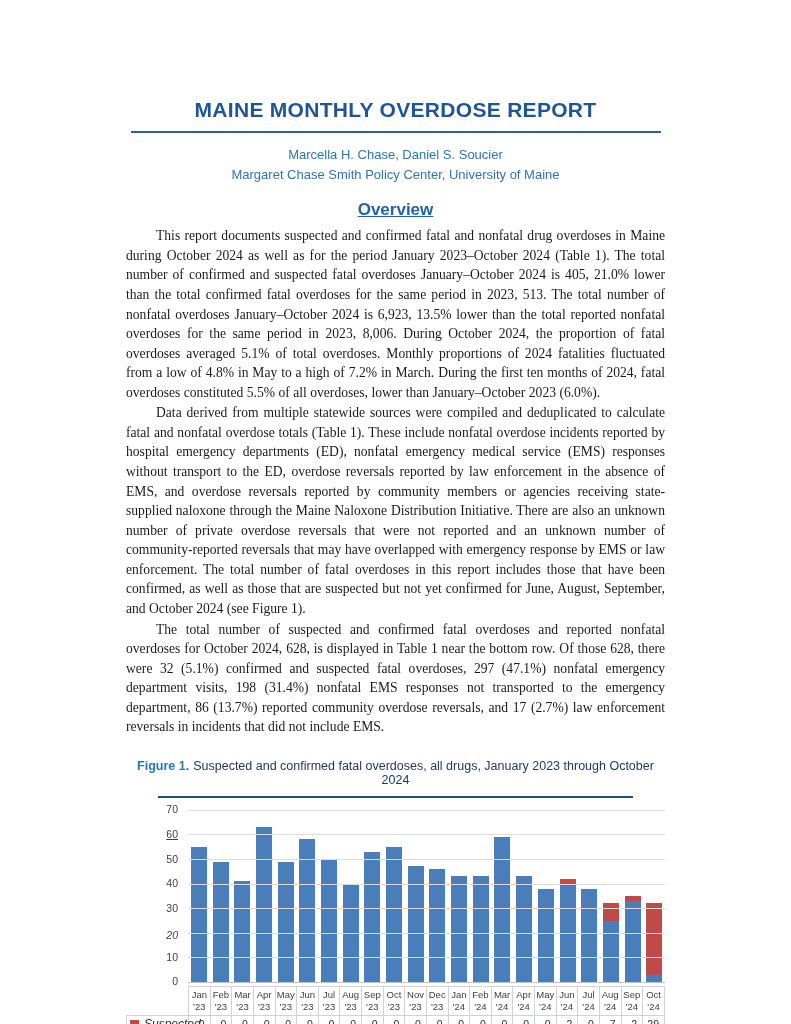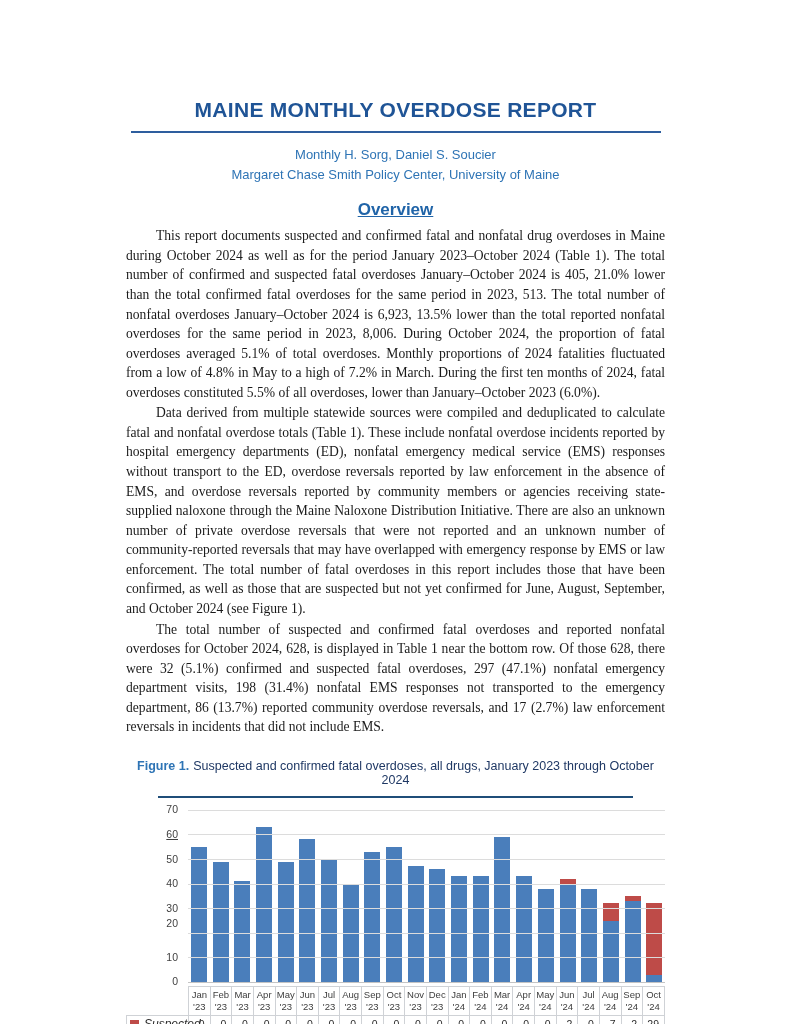--- a/index.html
+++ b/index.html
@@ -86,21 +86,21 @@
 <body>
 
 <div class="page">
   <div class="content">
 
     <h1 class="title">MAINE MONTHLY OVERDOSE REPORT</h1>
     <div class="title-rule"></div>
 
 
     <div class="authors">
-      <div>Monthly H. Sorg, Daniel S. Soucier</div>
+      <div>Marcella H. Chase, Daniel S. Soucier</div>
       <div>Margaret Chase Smith Policy Center, University of Maine</div>
     </div>
 
     <h2 class="overview-heading">Overview</h2>
 
     <div class="body-text">
       <p>This report documents suspected and confirmed fatal and nonfatal drug overdoses in Maine during October 2024 as well as for the period January 2023–October 2024 (Table 1). The total number of confirmed and suspected fatal overdoses January–October 2024 is 405, 21.0% lower than the total confirmed fatal overdoses for the same period in 2023, 513. The total number of nonfatal overdoses January–October 2024 is 6,923, 13.5% lower than the total reported nonfatal overdoses for the same period in 2023, 8,006. During October 2024, the proportion of fatal overdoses averaged 5.1% of total overdoses. Monthly proportions of 2024 fatalities fluctuated from a low of 4.8% in May to a high of 7.2% in March. During the first ten months of 2024, fatal overdoses constituted 5.5% of all overdoses, lower than January–October 2023 (6.0%).</p>
       <p>Data derived from multiple statewide sources were compiled and deduplicated to calculate fatal and nonfatal overdose totals (Table 1). These include nonfatal overdose incidents reported by hospital emergency departments (ED), nonfatal emergency medical service (EMS) responses without transport to the ED, overdose reversals reported by law enforcement in the absence of EMS, and overdose reversals reported by community members or agencies receiving state-supplied naloxone through the Maine Naloxone Distribution Initiative. There are also an unknown number of private overdose reversals that were not reported and an unknown number of community-reported reversals that may have overlapped with emergency response by EMS or law enforcement. The total number of fatal overdoses in this report includes those that have been confirmed, as well as those that are suspected but not yet confirmed for June, August, September, and October 2024 (see Figure 1).</p>
       <p>The total number of suspected and confirmed fatal overdoses and reported nonfatal overdoses for October 2024, 628, is displayed in Table 1 near the bottom row. Of those 628, there were 32 (5.1%) confirmed and suspected fatal overdoses, 297 (47.1%) nonfatal emergency department visits, 198 (31.4%) nonfatal EMS responses not transported to the emergency department, 86 (13.7%) reported community overdose reversals, and 17 (2.7%) law enforcement reversals in incidents that did not include EMS.</p>
     </div>
@@ -108,21 +108,21 @@
     <div class="fig-caption">
       <span class="fig-label">Figure 1.</span><span>Suspected and confirmed fatal overdoses, all drugs, January 2023 through October 2024</span>
     </div>
     <div class="fig-rule"></div>
 
     <div class="figure-block">
       <div class="chart-wrap">
         <div class="y-axis">
             <div class="ytick" style="top: 165.5px;">0</div>
             <div class="ytick" style="top: 140.929px;">10</div>
-            <div class="ytick" style="top: 107px;">20</div>
+            <div class="ytick" style="top: 119px; font-style: italic;">20</div>
             <div class="ytick" style="top: 91.7857px;">30</div>
             <div class="ytick" style="top: 67.2143px;">40</div>
             <div class="ytick" style="top: 42.6429px;">50</div>
             <div class="ytick" style="top: 18.0714px; text-decoration: underline;">60</div>
             <div class="ytick" style="top: -6.5px;">70</div>
           </div>
         <div class="plot">
           <div class="bars">
               <div class="bar-col">
                 <div class="bar">

